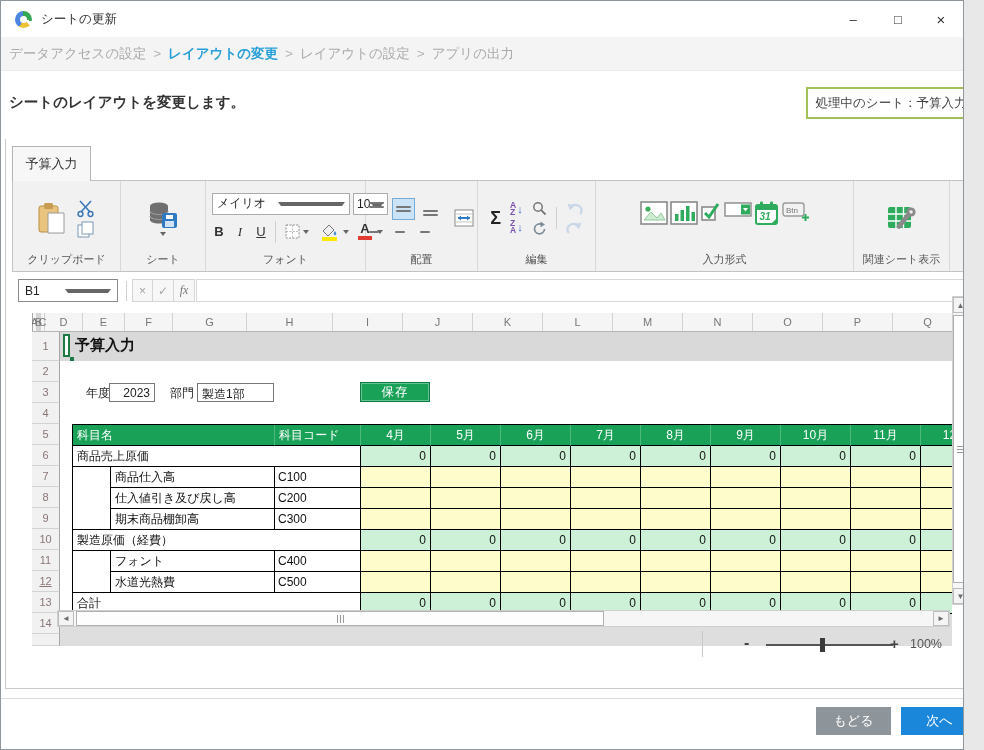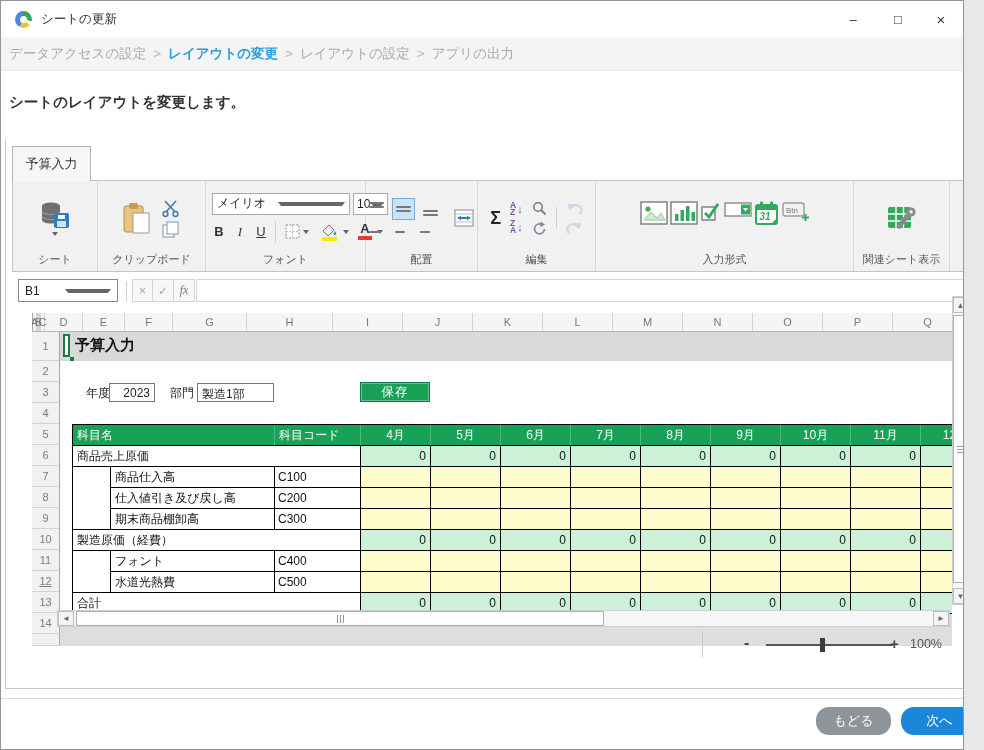--- a/index.html
+++ b/index.html
@@ -110,21 +110,21 @@
   .hthumb i{display:block;width:1px;height:8px;background:#9a9a9a;}
   
   .zoomdiv{position:absolute;left:696px;top:492px;width:1px;height:26px;background:#c9c9c9;}
   .zminus{position:absolute;left:738px;top:495px;font-size:16px;color:#444;font-weight:bold;}
   .ztrack{position:absolute;left:760px;top:505px;width:127px;height:2px;background:#555;}
   .zthumb{position:absolute;left:814px;top:499px;width:5px;height:14px;background:#3a3a3a;}
   .zplus{position:absolute;left:884px;top:496px;font-size:15px;color:#444;font-weight:bold;}
   .zlevel{position:absolute;left:904px;top:498px;font-size:12.5px;color:#555;}
   
   .footline{position:absolute;left:0;top:697px;width:100%;height:1px;background:#dcdcdc;}
-  .btn{position:absolute;top:706px;height:28px;border:none;display:flex;align-items:center;justify-content:center;color:#fff;font-size:13px;border-radius:13px;cursor:default;}
+  .btn{position:absolute;top:706px;height:28px;border:none;display:flex;align-items:center;justify-content:center;color:#fff;font-size:13px;border-radius:0;cursor:default;}
   .backbtn{left:815px;width:75px;background:#8e959a;}
   .nextbtn{left:900px;width:77px;background:#1b87da;}
 </style>
 </head>
 <body>
 
 <div id="window">
 
   <div class="titlebar">
     <div class="applogo"></div>
@@ -140,72 +140,73 @@
         <div class="crumbsep">&gt;</div>
         <div class="crumb active">レイアウトの変更</div>
         <div class="crumbsep">&gt;</div>
         <div class="crumb">レイアウトの設定</div>
         <div class="crumbsep">&gt;</div>
         <div class="crumb">アプリの出力</div>
       </div>
     </div>
 
   <div class="subtitle">シートのレイアウトを変更します。</div>
+  <div class="sheetbox">処理中のシート：予算入力</div>
 
   <div class="panel">
 
     <div class="tab">予算入力</div>
 
     <div class="ribbon">
+
+      <div class="rg" style="width:108px">
+        <div class="rg-content" style="gap:10px;">
+          <span class="iconbtn">
+            <svg width="28" height="32" viewBox="0 0 28 32">
+              <rect x="1" y="4" width="19" height="26" rx="2" fill="#e9c47e" stroke="#b98f45"></rect>
+              <rect x="6" y="1" width="9" height="6" rx="1.5" fill="#c79b52"></rect>
+              <path d="M10 11 h16 v20 h-16 z" fill="#fff" stroke="#9a9a9a"></path>
+            </svg>
+          </span>
+          <span style="display:flex;flex-direction:column;gap:3px;align-items:center;">
+            <span class="iconbtn">
+              <svg width="19" height="19" viewBox="0 0 19 19">
+                <path d="M4 2 L14 13" stroke="#3d79b8" stroke-width="1.6"></path>
+                <path d="M15 2 L5 13" stroke="#3d79b8" stroke-width="1.6"></path>
+                <circle cx="4.5" cy="15" r="2.4" fill="none" stroke="#3d79b8" stroke-width="1.5"></circle>
+                <circle cx="14.5" cy="15" r="2.4" fill="none" stroke="#3d79b8" stroke-width="1.5"></circle>
+              </svg>
+            </span>
+            <span class="iconbtn">
+              <svg width="17" height="17" viewBox="0 0 17 17">
+                <rect x="1" y="4" width="11" height="12" fill="#fff" stroke="#7b99b5"></rect>
+                <rect x="5" y="1" width="11" height="12" fill="#fff" stroke="#7b99b5"></rect>
+              </svg>
+            </span>
+          </span>
+        </div>
+        <div class="rg-label">クリップボード</div>
+      </div>
 
       <div class="rg" style="width:85px">
         <div class="rg-content" style="flex-direction:column;gap:1px;">
           <span class="iconbtn">
             <svg width="32" height="30" viewBox="0 0 32 30">
               <ellipse cx="12" cy="5" rx="9" ry="3.5" fill="#6f6f6f"></ellipse>
               <path d="M3 5 v14 c0 1.9 4 3.5 9 3.5 s9 -1.6 9 -3.5 V5" fill="#6f6f6f"></path>
               <path d="M3 10 c0 1.9 4 3.5 9 3.5 s9 -1.6 9 -3.5" fill="none" stroke="#9a9a9a" stroke-width="1.2"></path>
               <path d="M3 15 c0 1.9 4 3.5 9 3.5 s9 -1.6 9 -3.5" fill="none" stroke="#9a9a9a" stroke-width="1.2"></path>
               <rect x="15" y="12" width="15" height="15" rx="2" fill="#2e7bc4"></rect>
               <rect x="19" y="14" width="7" height="4" fill="#fff"></rect>
               <rect x="18" y="20" width="9" height="6" fill="#cfe3f5"></rect>
             </svg>
           </span>
           <span class="caret"></span>
         </div>
         <div class="rg-label">シート</div>
-      </div>
-
-      <div class="rg" style="width:108px">
-        <div class="rg-content" style="gap:10px;">
-          <span class="iconbtn">
-            <svg width="28" height="32" viewBox="0 0 28 32">
-              <rect x="1" y="4" width="19" height="26" rx="2" fill="#e9c47e" stroke="#b98f45"></rect>
-              <rect x="6" y="1" width="9" height="6" rx="1.5" fill="#c79b52"></rect>
-              <path d="M10 11 h16 v20 h-16 z" fill="#fff" stroke="#9a9a9a"></path>
-            </svg>
-          </span>
-          <span style="display:flex;flex-direction:column;gap:3px;align-items:center;">
-            <span class="iconbtn">
-              <svg width="19" height="19" viewBox="0 0 19 19">
-                <path d="M4 2 L14 13" stroke="#3d79b8" stroke-width="1.6"></path>
-                <path d="M15 2 L5 13" stroke="#3d79b8" stroke-width="1.6"></path>
-                <circle cx="4.5" cy="15" r="2.4" fill="none" stroke="#3d79b8" stroke-width="1.5"></circle>
-                <circle cx="14.5" cy="15" r="2.4" fill="none" stroke="#3d79b8" stroke-width="1.5"></circle>
-              </svg>
-            </span>
-            <span class="iconbtn">
-              <svg width="17" height="17" viewBox="0 0 17 17">
-                <rect x="1" y="4" width="11" height="12" fill="#fff" stroke="#7b99b5"></rect>
-                <rect x="5" y="1" width="11" height="12" fill="#fff" stroke="#7b99b5"></rect>
-              </svg>
-            </span>
-          </span>
-        </div>
-        <div class="rg-label">クリップボード</div>
       </div>
 
       <div class="rg" style="width:160px">
         <div class="rg-content" style="flex-direction:column;align-items:flex-start;">
           <div style="display:flex;">
             <div class="fontname">
                 <span>メイリオ</span>
                 <span class="caret"></span>
               </div>
             <div class="fontsize">

